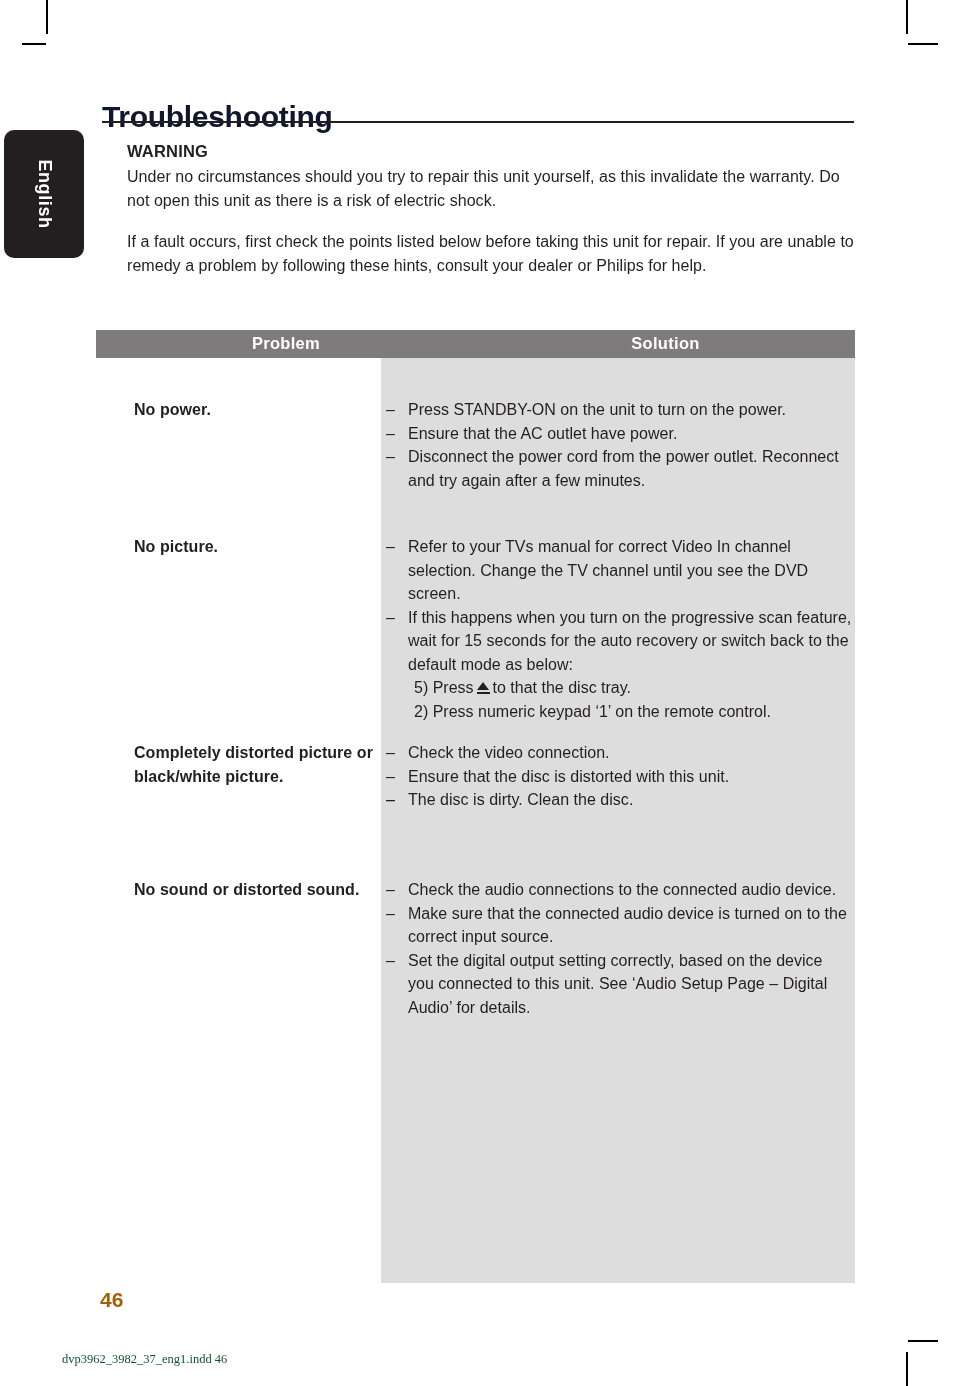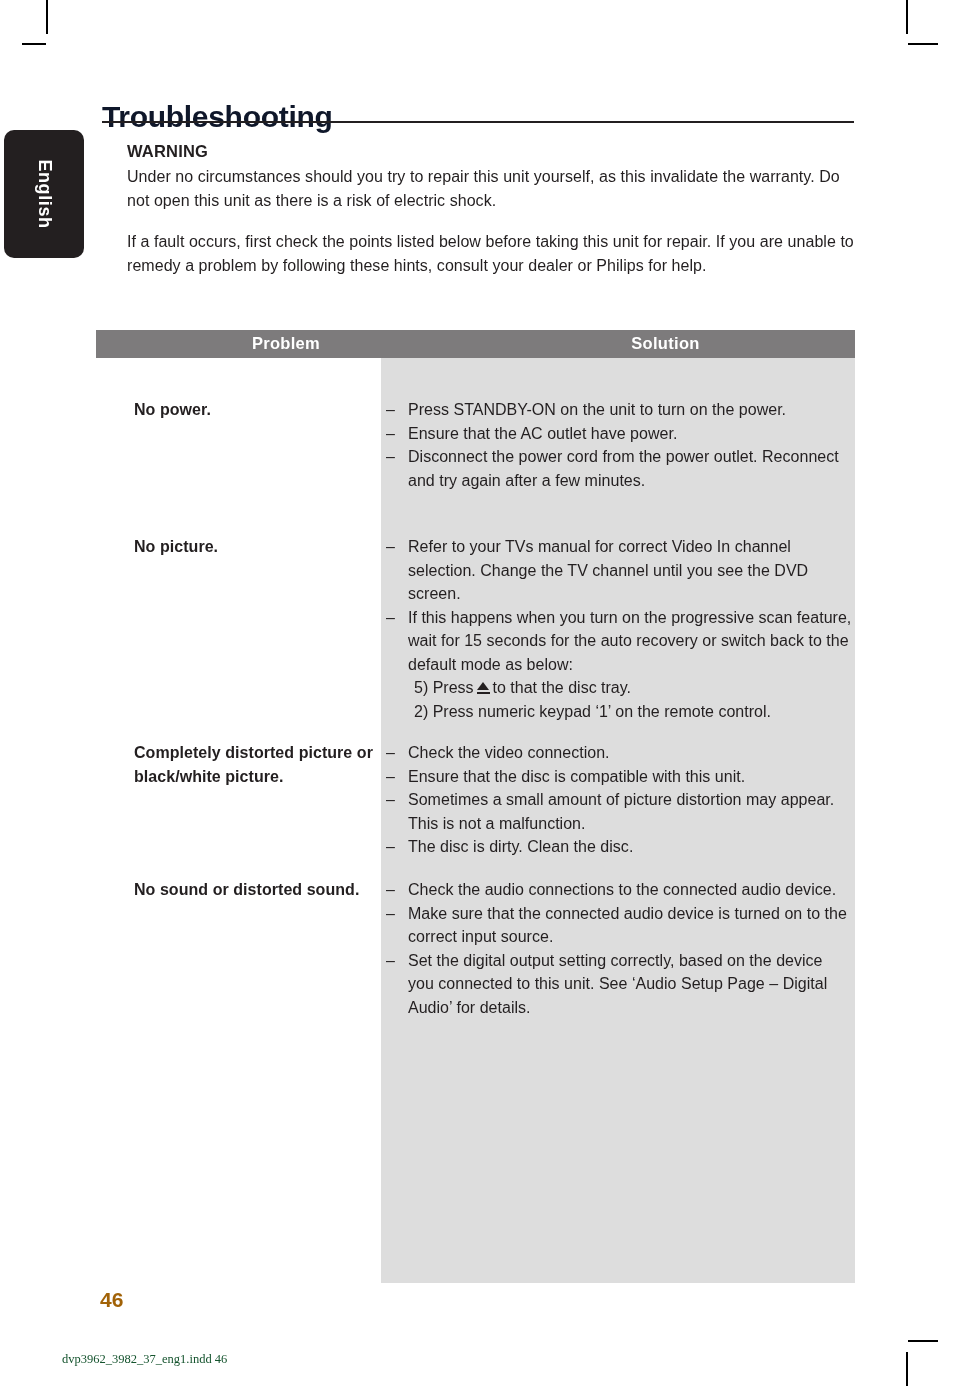--- a/index.html
+++ b/index.html
@@ -287,25 +287,24 @@
 
     <div class="row row-3">
       <div class="cell-problem">Completely distorted picture or black/white picture.</div>
       <div class="cell-solution">
         <div class="bullet">
           <span class="bullet-dash">–</span>
           <span>Check the video connection.</span>
         </div>
         <div class="bullet">
           <span class="bullet-dash">–</span>
-          <span>Ensure that the disc is compatible with this unit.</span>
-        </div>
-        <div class="bullet">
-          <span class="bullet-dash">–</span>
-          <span>Sometimes a small amount of picture distortion may appear. This is not a malfunction.</span>
+          <span>Ensure that the disc is distorted with this unit.</span>
+        </div>
+        <div class="bullet">
+          <span class="bullet-dash">–</span>
         </div>
         <div class="bullet">
           <span class="bullet-dash">–</span>
           <span>The disc is dirty. Clean the disc.</span>
         </div>
       </div>
     </div>
 
     <div class="row row-4">
       <div class="cell-problem">No sound or distorted sound.</div>

